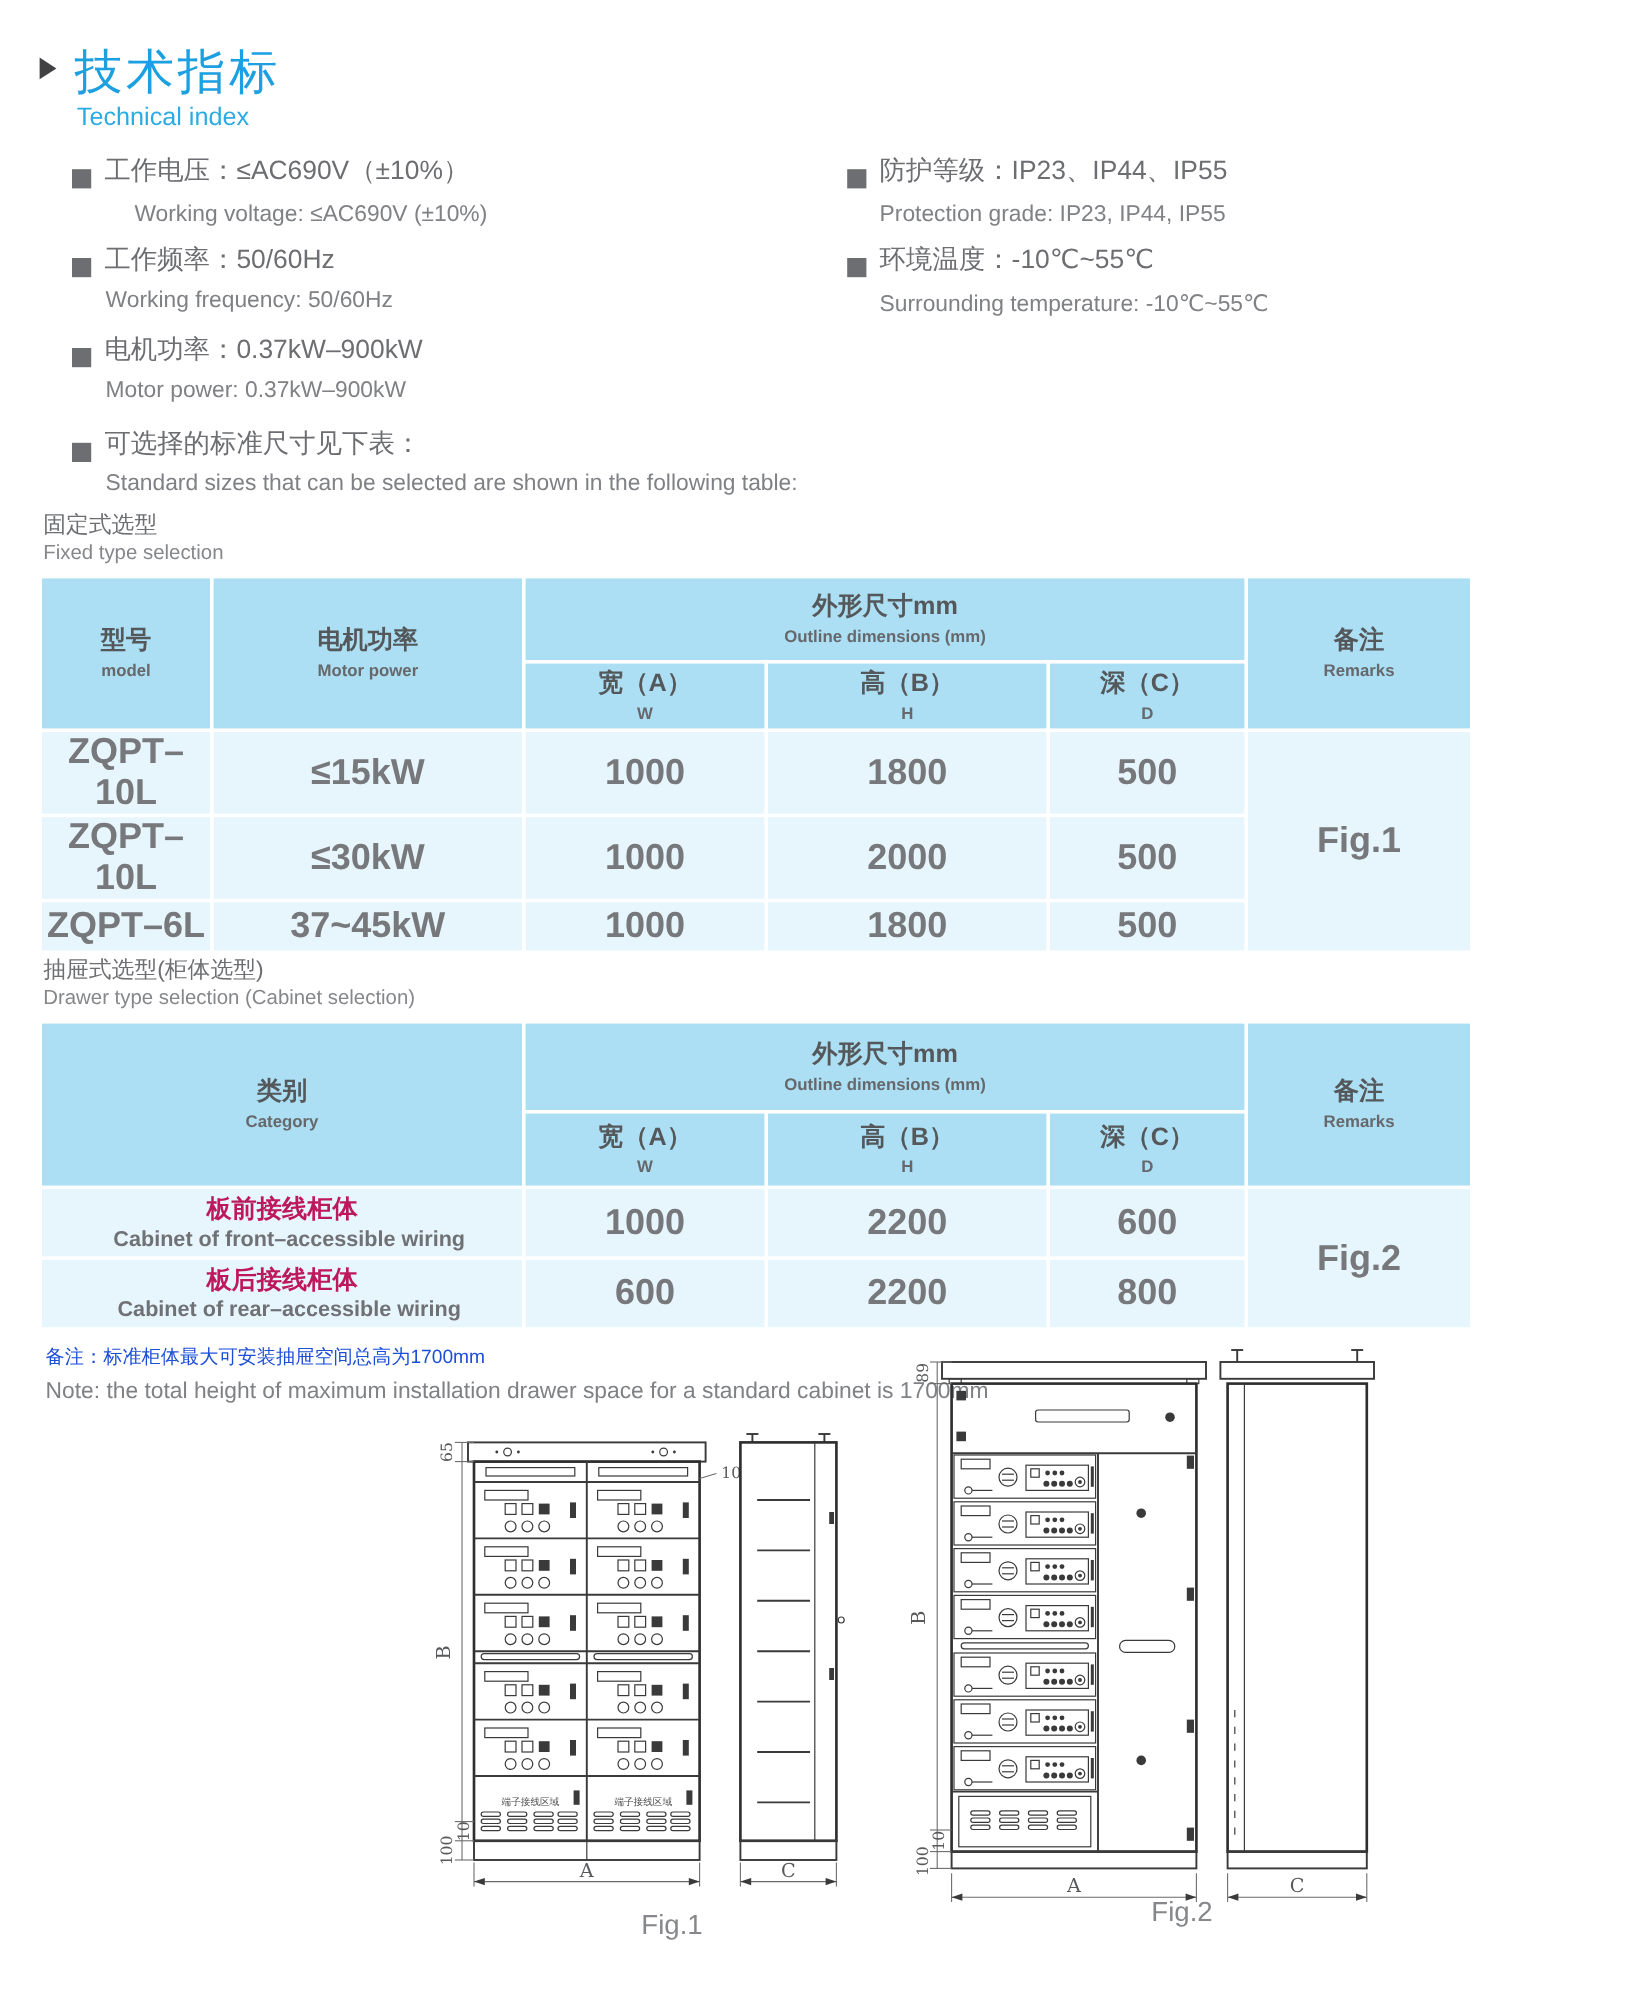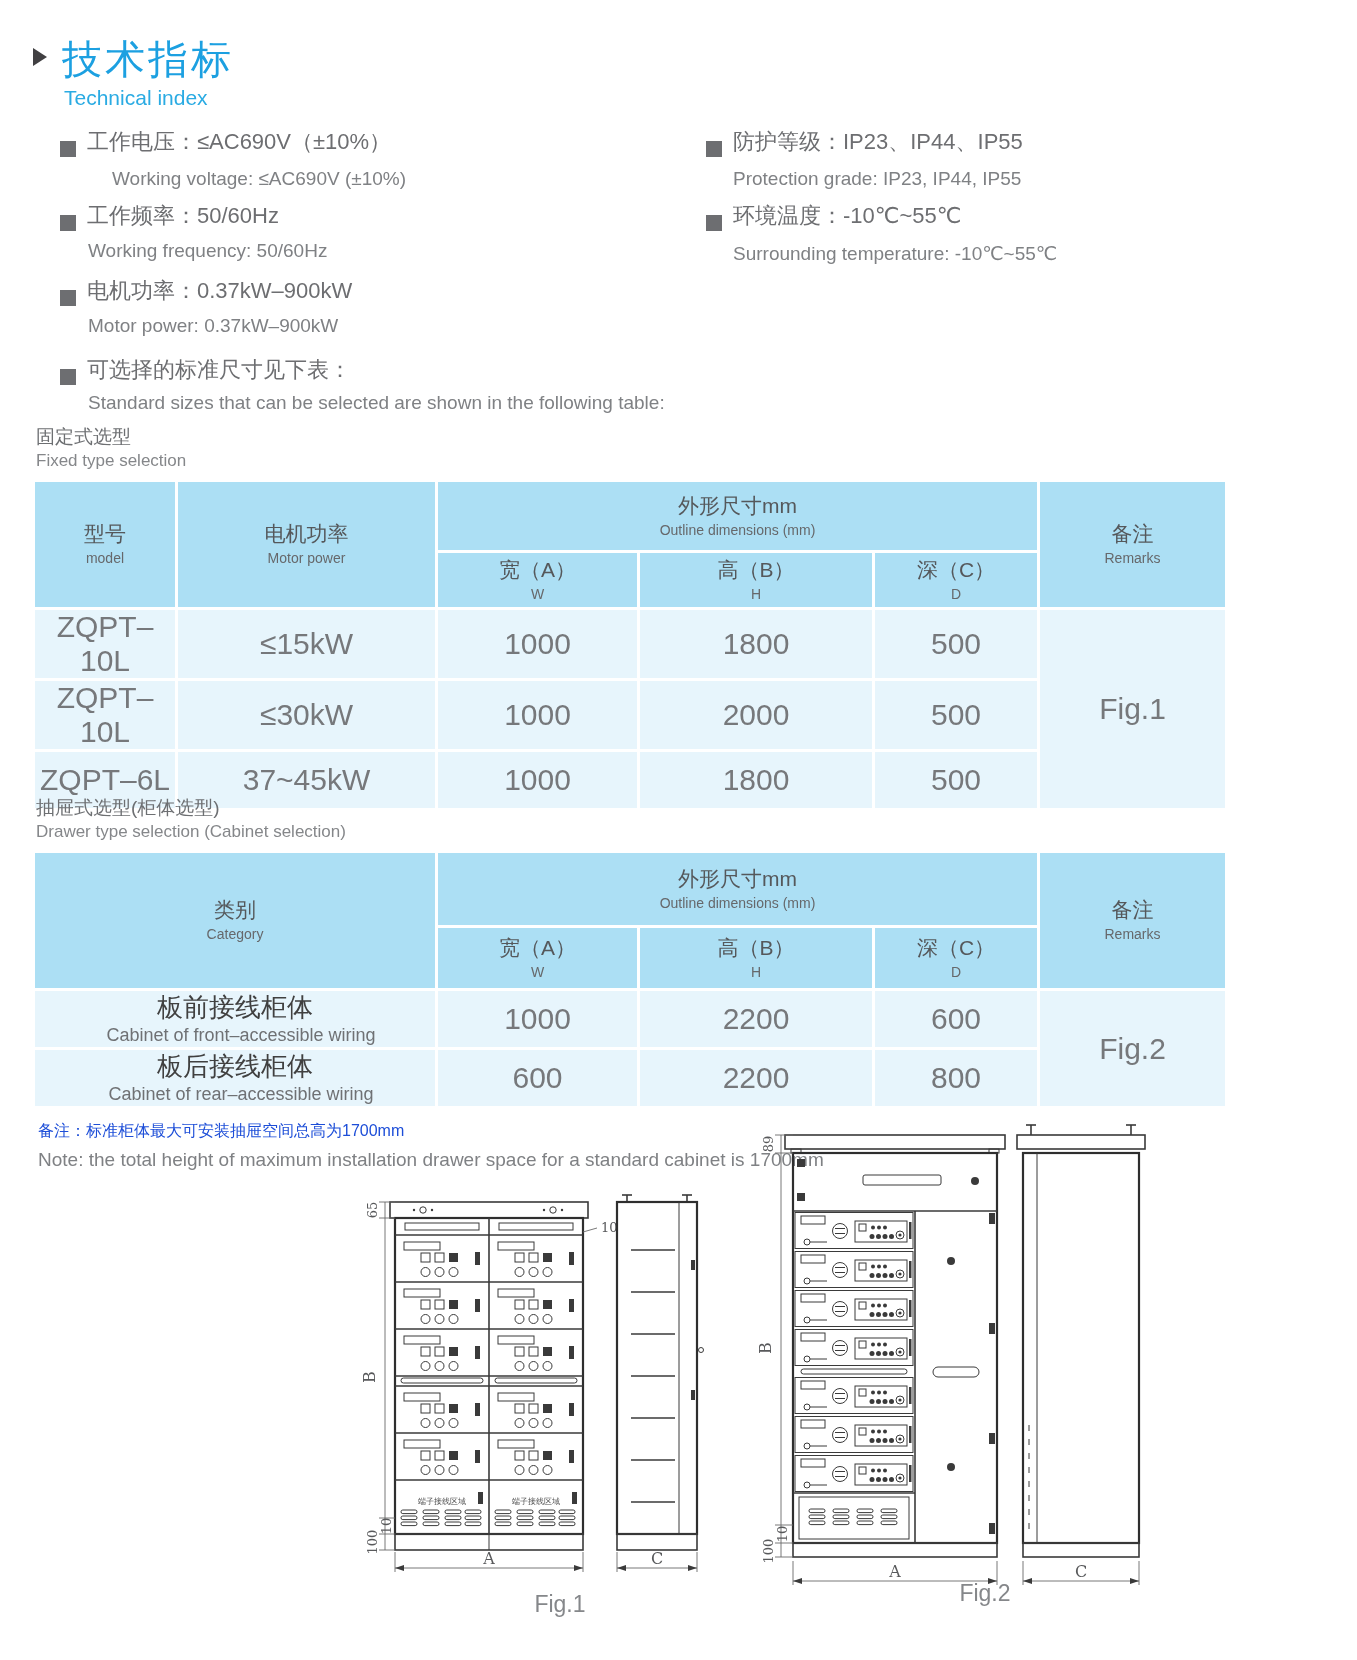--- a/index.html
+++ b/index.html
@@ -17,27 +17,27 @@
   .spec-zh{display:flex;align-items:flex-end;gap:11px;font-size:22px;color:#6d6e71;white-space:nowrap;}
   .spec-sq{width:16px;height:16px;background:#6d6e71;flex:0 0 auto;}
   .spec-en{font-size:19px;color:#7f8184;white-space:nowrap;}
 
   
   .sec-zh{font-size:19px;color:#6d6f72;}
   .sec-en{font-size:17px;color:#85878a;}
 
   
   table.spec{border-collapse:separate;border-spacing:3px;background:#ffffff;table-layout:fixed;}
-  table.spec th,table.spec td{padding:0;text-align:center;vertical-align:middle;font-weight:normal;margin-top:12px;}
+  table.spec th,table.spec td{padding:0;text-align:center;vertical-align:middle;font-weight:bold;margin-top:12px;}
   table.spec th{background:#acdff4;}
   table.spec td{background:#e7f5fc;}
   .h-zh{font-size:21px;color:#55585b;line-height:1.25;}
   .h-en{font-size:14px;color:#66686b;line-height:1.25;margin-top:3px;}
   .cell{font-size:30px;color:#76787b;}
-  .cat-zh{font-size:26px;color:#404040;line-height:1.2;}
+  .cat-zh{font-size:21px;color:#be185d;line-height:1.2;}
   .cat-en{font-size:18px;color:#6f7174;line-height:1.2;margin-top:2px;padding-left:12px;}
 
   .note-zh{font-size:16px;color:#1d4ed8;}
   .note-en{font-size:19px;color:#7f8184;}
 
   
   .ln{fill:none;stroke:#3a3a3a;stroke-width:1;}
   .lnb{fill:none;stroke:#2e2e2e;stroke-width:2.2;}
   .lnm{fill:none;stroke:#3a3a3a;stroke-width:1.6;}
   .dim{stroke:#6a6a6a;stroke-width:0.9;fill:none;}
@@ -147,21 +147,21 @@
       <td class="cell">500</td>
       <td class="cell" rowspan="3">Fig.1</td>
     </tr>
     <tr style="height:44px">
       <td class="cell">ZQPT–10L</td>
       <td class="cell">≤30kW</td>
       <td class="cell">1000</td>
       <td class="cell">2000</td>
       <td class="cell">500</td>
     </tr>
-    <tr style="height:56px">
+    <tr style="height:40px">
       <td class="cell">ZQPT–6L</td>
       <td class="cell">37~45kW</td>
       <td class="cell">1000</td>
       <td class="cell">1800</td>
       <td class="cell">500</td>
     </tr>
   </tbody>
 </table>
 
 <div class="abs sec-zh" style="left:36px;top:795px;">抽屉式选型(柜体选型)</div>

